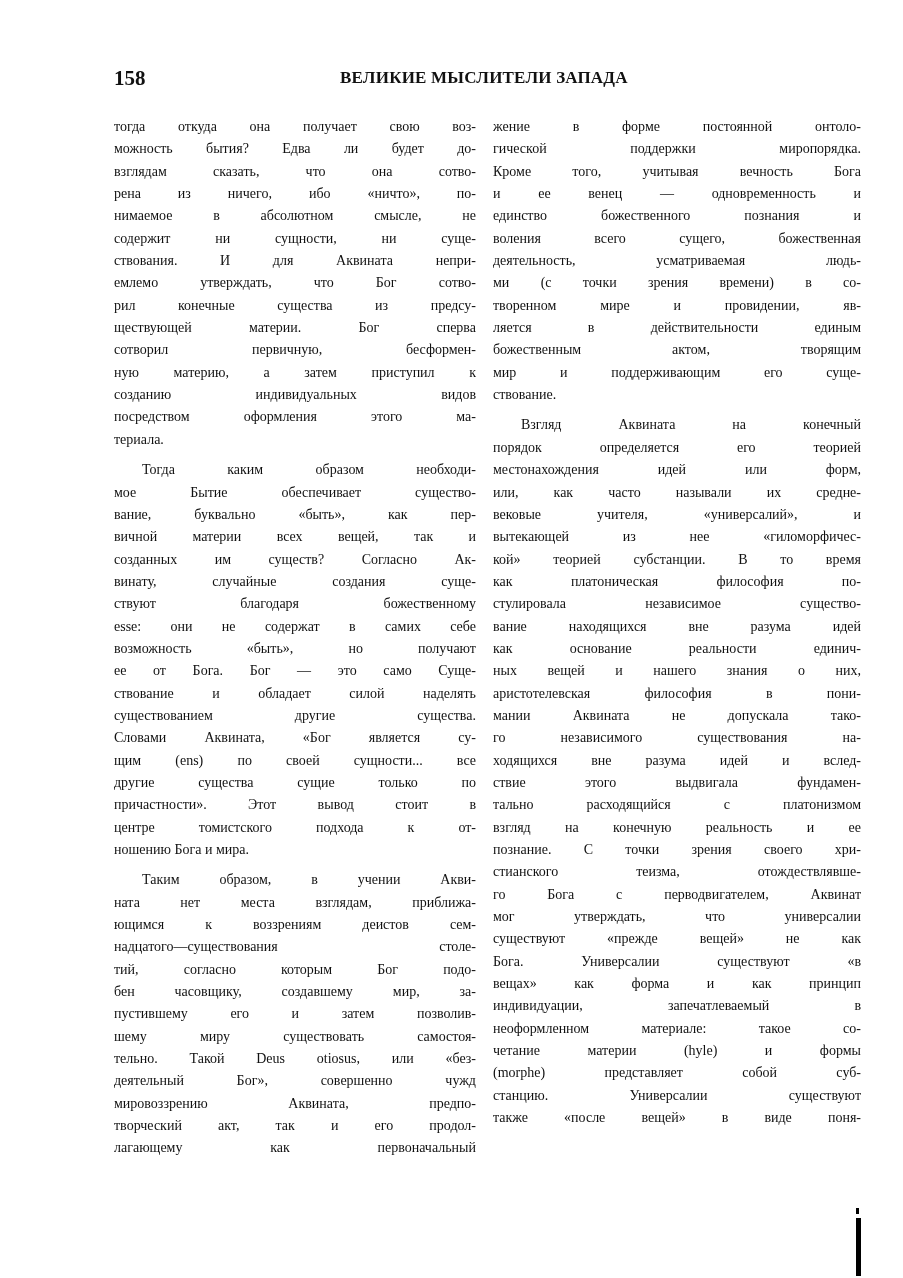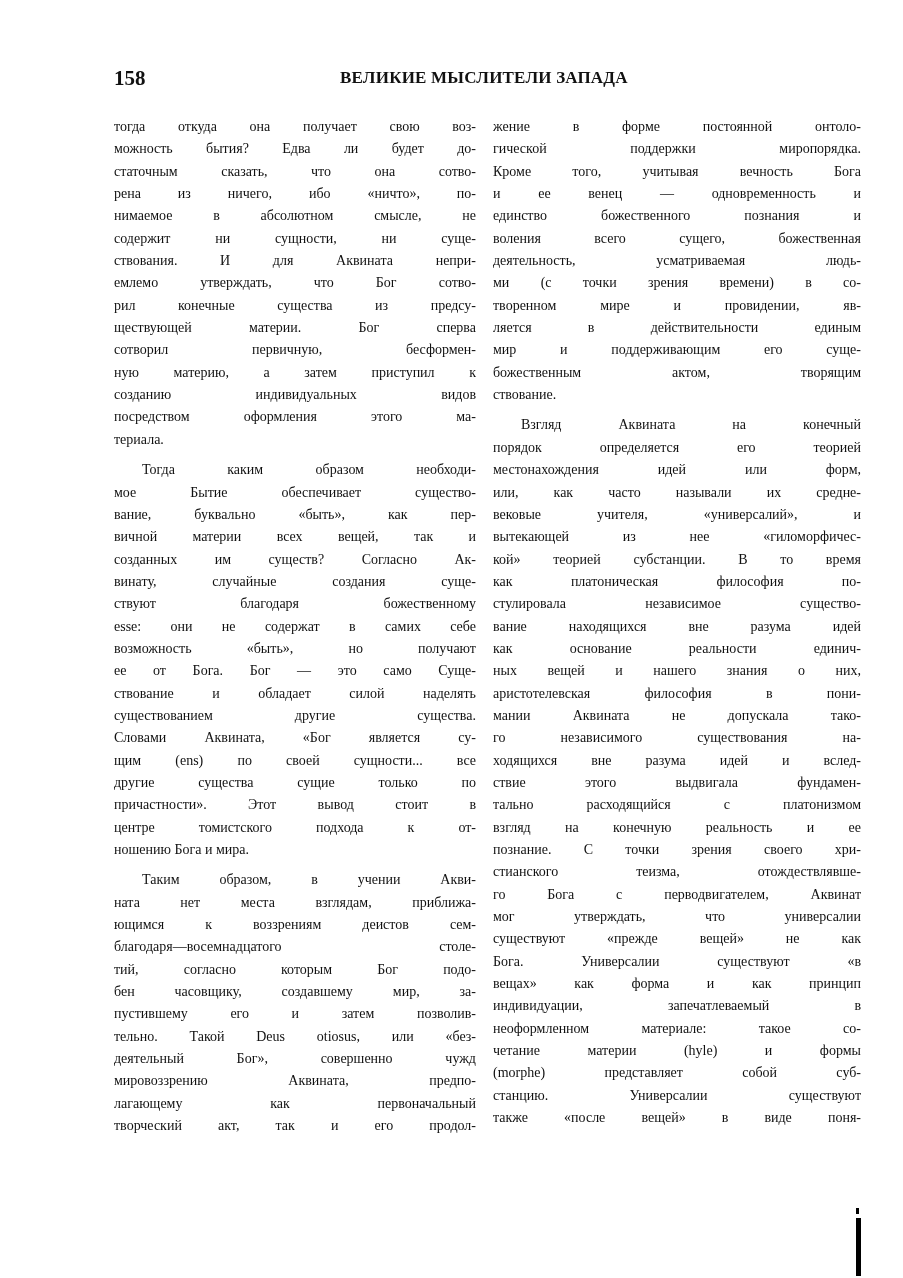--- a/index.html
+++ b/index.html
@@ -20,21 +20,21 @@
 </head>
 <body>
 
 <div>
   <div class="page-number">158</div>
   <div class="running-head">ВЕЛИКИЕ МЫСЛИТЕЛИ ЗАПАДА</div>
 
   <div class="column col-left" id="col-left">
       <span class="line">тогда откуда она получает свою воз-</span>
       <span class="line">можность бытия? Едва ли будет до-</span>
-      <span class="line">статочным сказать, что она сотво-</span>
+      <span class="line">взглядам сказать, что она сотво-</span>
       <span class="line">рена из ничего, ибо «ничто», по-</span>
       <span class="line">нимаемое в абсолютном смысле, не</span>
       <span class="line">содержит ни сущности, ни суще-</span>
       <span class="line">ствования. И для Аквината непри-</span>
       <span class="line">емлемо утверждать, что Бог сотво-</span>
       <span class="line">рил конечные существа из предсу-</span>
       <span class="line">ществующей материи. Бог сперва</span>
       <span class="line">сотворил первичную, бесформен-</span>
       <span class="line">ную материю, а затем приступил к</span>
       <span class="line">созданию индивидуальных видов</span>
@@ -56,43 +56,44 @@
       <span class="line">Словами Аквината, «Бог является су-</span>
       <span class="line">щим (ens) по своей сущности... все</span>
       <span class="line">другие существа сущие только по</span>
       <span class="line">причастности». Этот вывод стоит в</span>
       <span class="line">центре томистского подхода к от-</span>
       <span class="line last">ношению Бога и мира.</span>
       <div class="gap"></div>
       <span class="line indent">Таким образом, в учении Акви-</span>
       <span class="line">ната нет места взглядам, приближа-</span>
       <span class="line">ющимся к воззрениям деистов сем-</span>
-      <span class="line">благодаря—восемнадцатого столе-</span>
+      <span class="line">надцатого—существования столе-</span>
       <span class="line">тий, согласно которым Бог подо-</span>
       <span class="line">бен часовщику, создавшему мир, за-</span>
       <span class="line">пустившему его и затем позволив-</span>
+      <span class="line">шему миру существовать самостоя-</span>
       <span class="line">тельно. Такой Deus otiosus, или «без-</span>
       <span class="line">деятельный Бог», совершенно чужд</span>
       <span class="line">мировоззрению Аквината, предпо-</span>
+      <span class="line">творческий акт, так и его продол-</span>
       <span class="line">лагающему как первоначальный</span>
-      <span class="line">творческий акт, так и его продол-</span>
     </div>
   <div class="column col-right" id="col-right">
       <span class="line">жение в форме постоянной онтоло-</span>
       <span class="line">гической поддержки миропорядка.</span>
       <span class="line">Кроме того, учитывая вечность Бога</span>
       <span class="line">и ее венец — одновременность и</span>
       <span class="line">единство божественного познания и</span>
       <span class="line">воления всего сущего, божественная</span>
       <span class="line">деятельность, усматриваемая людь-</span>
       <span class="line">ми (с точки зрения времени) в со-</span>
       <span class="line">творенном мире и провидении, яв-</span>
       <span class="line">ляется в действительности единым</span>
+      <span class="line">божественным актом, творящим</span>
       <span class="line">мир и поддерживающим его суще-</span>
-      <span class="line">божественным актом, творящим</span>
       <span class="line last">ствование.</span>
       <div class="gap"></div>
       <span class="line indent">Взгляд Аквината на конечный</span>
       <span class="line">порядок определяется его теорией</span>
       <span class="line">местонахождения идей или форм,</span>
       <span class="line">или, как часто называли их средне-</span>
       <span class="line">вековые учителя, «универсалий», и</span>
       <span class="line">вытекающей из нее «гиломорфичес-</span>
       <span class="line">кой» теорией субстанции. В то время</span>
       <span class="line">как платоническая философия по-</span>

